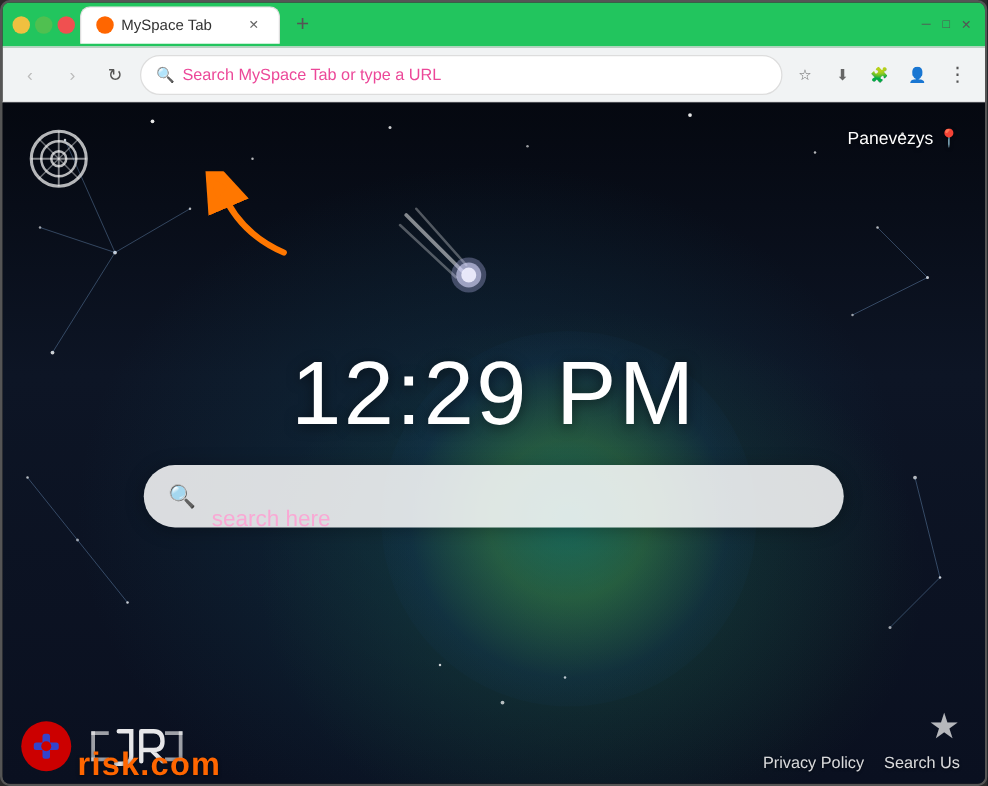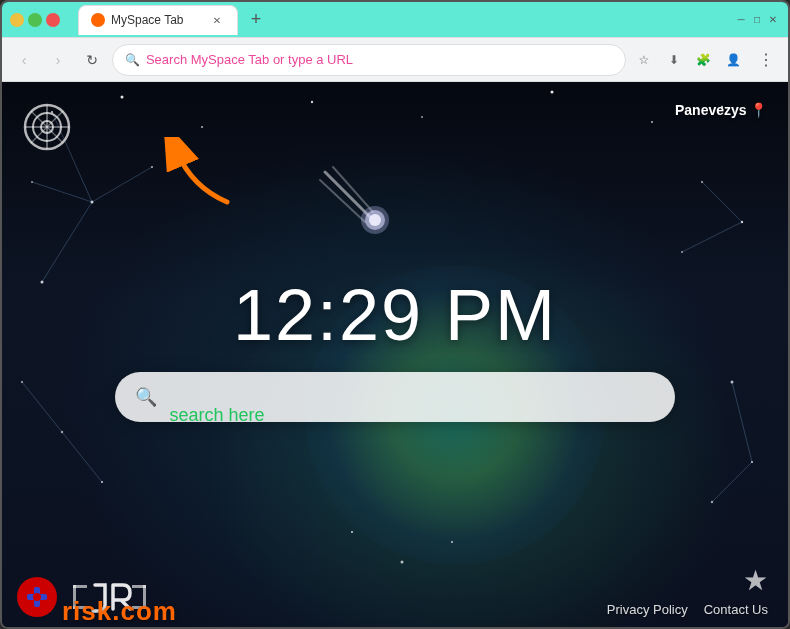--- a/index.html
+++ b/index.html
@@ -2,26 +2,26 @@
 <html><head>
   <meta charset="utf-8">
   <style>
     * { margin: 0; padding: 0; box-sizing: border-box; }
     body { width: 790px; height: 629px; overflow: hidden; font-family: 'Segoe UI', Arial, sans-serif; background: #2a2a2a; }
 
     
     .browser-frame { width: 790px; height: 629px; display: flex; flex-direction: column; border: 2px solid #555; border-radius: 8px; overflow: hidden; }
 
     .title-bar {
-      background: #5eead4;
+      background: #22c55e;
       height: 36px;
       display: flex;
       align-items: center;
       padding: 0 8px;
-      gap: 14px;
+      gap: 0;
       border-bottom: 1px solid #ddd;
     }
     .window-controls { display: flex; gap: 4px; margin-right: 4px; }
     .win-btn { width: 14px; height: 14px; border-radius: 50%; border: none; cursor: pointer; }
     .win-btn.minimize { background: #f0c040; }
     .win-btn.maximize { background: #50c050; }
     .win-btn.close { background: #f05050; }
 
     .tab-area { display: flex; align-items: center; flex: 1; gap: 4px; }
     .tab {
@@ -128,21 +128,21 @@
     
     .weather {
       position: absolute;
       top: 20px;
       right: 20px;
       text-align: right;
       color: white;
       text-shadow: 0 1px 3px rgba(0,0,0,0.5);
     }
     .weather-temp { font-size: 20px; font-weight: 500; display: flex; align-items: center; justify-content: flex-end; gap: 4px; }
-    .weather-city { font-size: 14px; display: flex; align-items: center; justify-content: space-between; gap: 4px; font-weight: bold; }
+    .weather-city { font-size: 14px; display: flex; align-items: center; justify-content: space-between; gap: 4px; }
     .cloud-icon { font-size: 18px; }
     .pin-icon { font-size: 14px; }
 
     
     .arrow-annotation {
       position: absolute;
       top: 55px;
       left: 160px;
       width: 80px;
       height: 70px;
@@ -173,21 +173,21 @@
       height: 50px;
       background: rgba(255,255,255,0.85);
       border-radius: 30px;
       display: flex;
       align-items: center;
       padding: 0 20px;
       gap: 12px;
       box-shadow: 0 2px 15px rgba(0,0,0,0.3);
     }
     .search-icon { font-size: 18px; color: #555; }
-    .search-input-text { font-size: 18px; color: #22c55e; flex: 1; margin-top: 36px; }
+    .search-input-text { font-size: 18px; color: #f9a8d4; flex: 1; margin-top: 36px; }
 
     
     .bottom-logo {
       position: absolute;
       bottom: 10px;
       left: 15px;
       display: flex;
       align-items: center;
       gap: 8px;
     }
@@ -426,17 +426,17 @@
     <div class="risk-watermark">
       <span>risk.com</span>
     </div>
 
     <div class="star-icon">
       <span>★</span>
     </div>
 
     <div class="footer-links">
       <a class="footer-link">Privacy Policy</a>
-      <a class="footer-link">Contact Us</a>
+      <a class="footer-link">Search Us</a>
     </div>
 
   </div>
 </div>
 
 </body></html>

